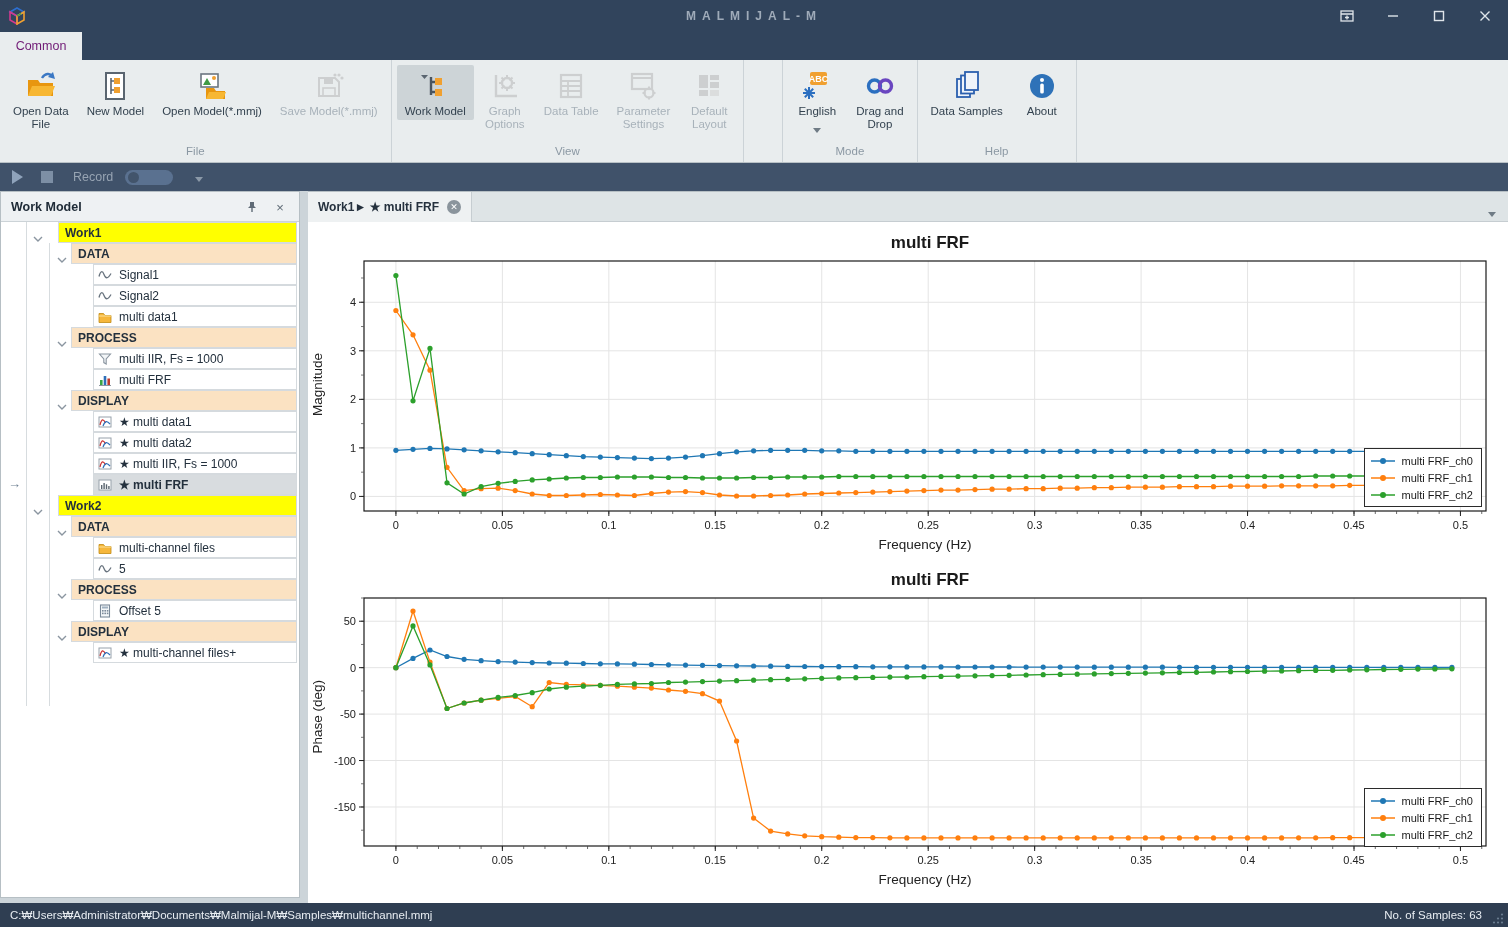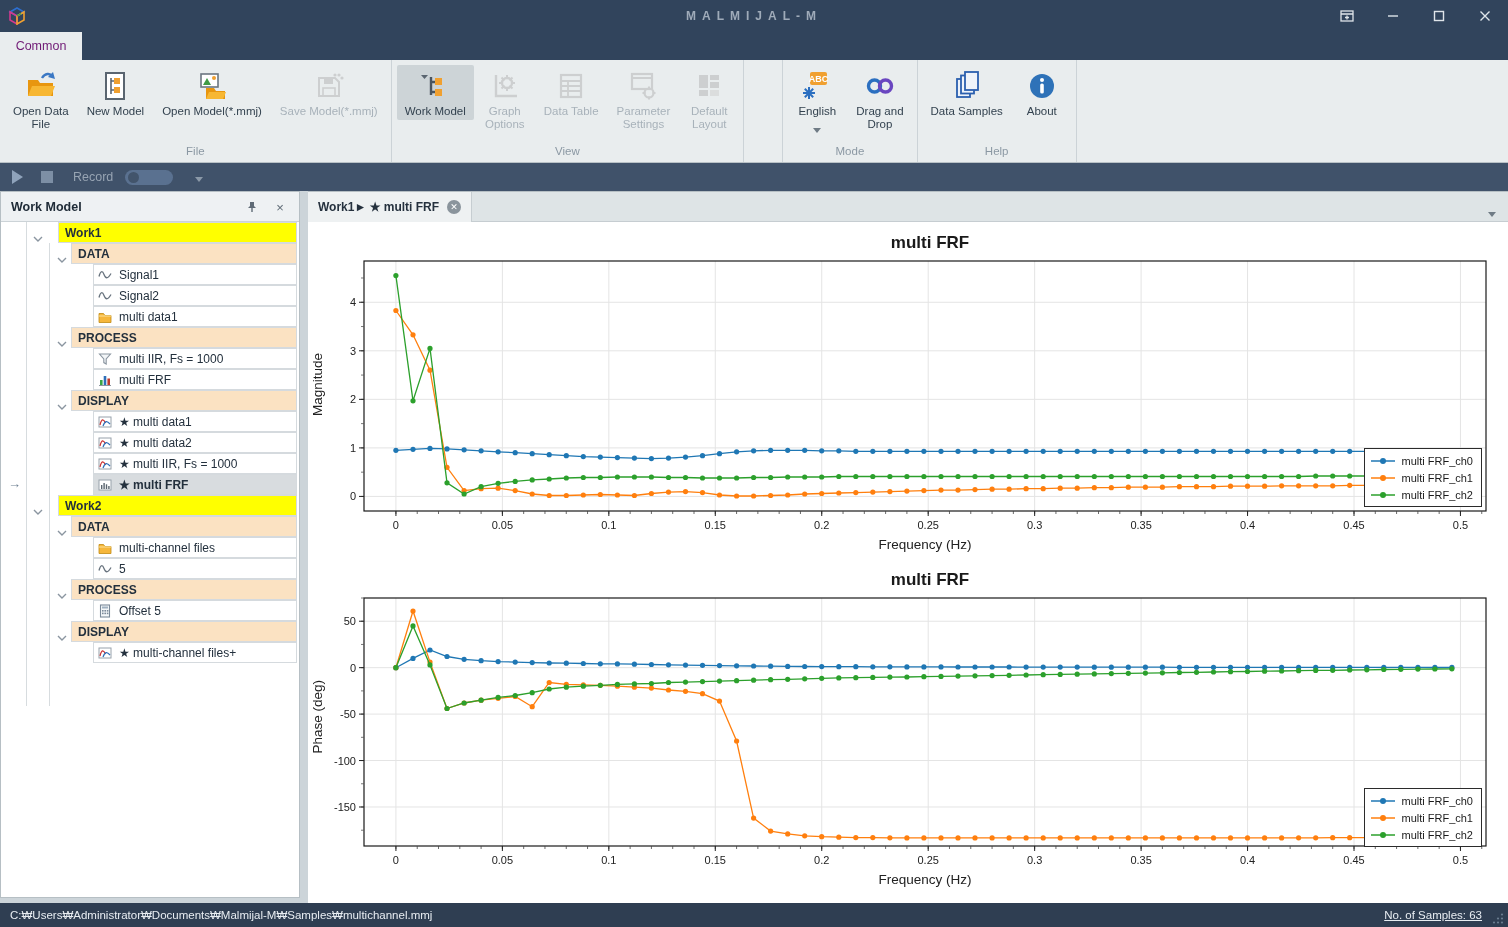--- a/index.html
+++ b/index.html
@@ -82,21 +82,21 @@
   .chart-svg { display:block; margin-left:12px; }
   .ylabel { position:absolute; left:2px; writing-mode:vertical-rl; transform:rotate(180deg); font-size:13.5px; color:#222; }
   .legend { position:absolute; right:20px; background:#fff; border:1px solid #2b2b2b; padding:3px 8px 3px 6px; }
   .legend-item { display:flex; align-items:center; height:17px; }
   .legend-item svg { width:24px; height:10px; margin-right:6px; }
   .legend-item span { font-size:11px; color:#1a1a1a; white-space:nowrap; }
 
   
   .statusbar { position:absolute; left:0; top:903px; width:1508px; height:24px; background:#2f3e52; display:flex; align-items:center; }
   .status-path { margin-left:10px; font-size:11.5px; color:#e8edf2; }
-  .status-right { position:absolute; right:26px; font-size:11.5px; color:#e8edf2;text-decoration:underline; }
+  .status-right { position:absolute; right:26px; font-size:11.5px; color:#e8edf2; }
   .grip { position:absolute; right:4px; bottom:3px; }
 </style>
 </head>
 <body>
 
 <div class="titlebar">
   <svg class="app-icon" viewBox="0 0 18 18">
       <path d="M9 1l7 4-7 4-7-4z" fill="none" stroke="#2d6fd0" stroke-width="1.6"></path>
       <path d="M2 5v8l7 4V9z" fill="none" stroke="#d2398c" stroke-width="1.6"></path>
       <path d="M16 5v8l-7 4V9z" fill="none" stroke="#f0a030" stroke-width="1.6"></path>

